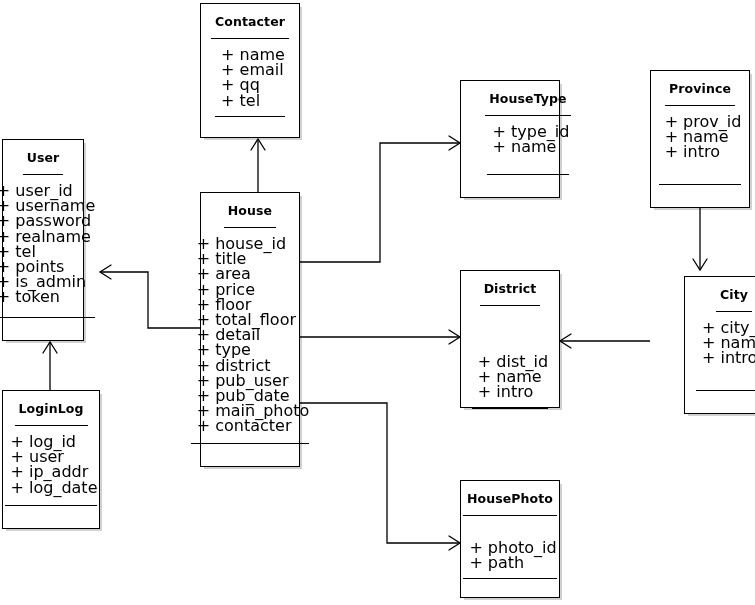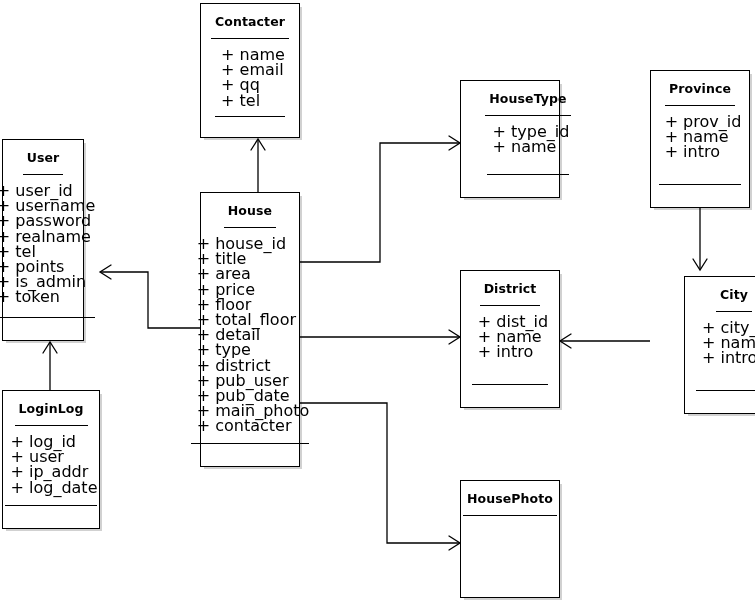--- a/index.html
+++ b/index.html
@@ -186,21 +186,21 @@
   <div class="uml-class" style="left:650px; top:70px; width:100px; height:138px;">
     <div class="uml-title">Province</div>
     <div class="uml-attrs">
       <div class="uml-attr">+ prov_id</div>
       <div class="uml-attr">+ name</div>
       <div class="uml-attr">+ intro</div>
     </div>
     <div class="uml-ops"></div>
   </div>
 
-  <div class="uml-class" style="left:460px; top:270px; width:100px; height:138px;">
+  <div class="uml-class" style="left:460px; top:270px; width:100px; height:138px;gap:40px;">
     <div class="uml-title">District</div>
     <div class="uml-attrs">
       <div class="uml-attr">+ dist_id</div>
       <div class="uml-attr">+ name</div>
       <div class="uml-attr">+ intro</div>
     </div>
     <div class="uml-ops"></div>
   </div>
 
   <div class="uml-class" style="left:650px; top:276px; width:100px; height:138px;margin-left:34px;">
@@ -208,16 +208,20 @@
     <div class="uml-attrs">
       <div class="uml-attr">+ city_id</div>
       <div class="uml-attr">+ name</div>
       <div class="uml-attr">+ intro</div>
     </div>
     <div class="uml-ops"></div>
   </div>
 
   <div class="uml-class" style="left:460px; top:480px; width:100px; height:118px;gap:16px;">
     <div class="uml-title">HousePhoto</div>
+    <div class="uml-attrs">
+      <div class="uml-attr">+ photo_id</div>
+      <div class="uml-attr">+ path</div>
+    </div>
     <div class="uml-ops"></div>
   </div>
 
 </div>
 
 </body></html>

